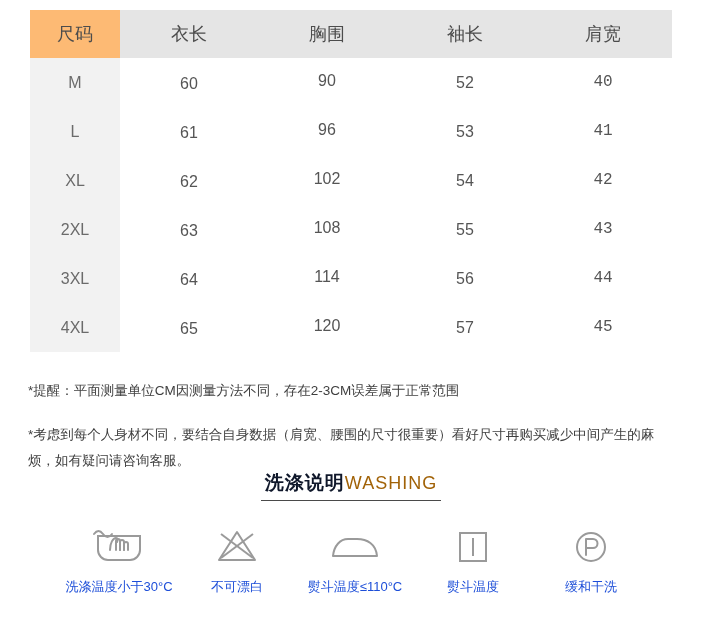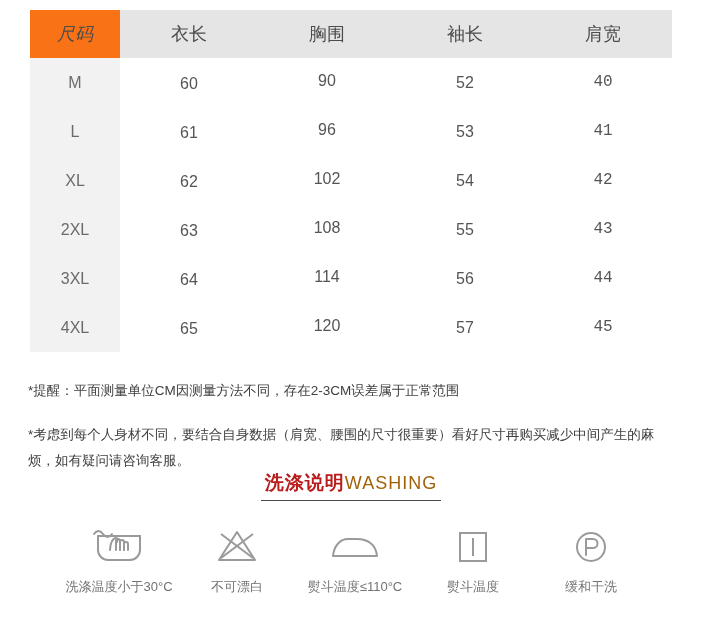--- a/index.html
+++ b/index.html
@@ -37,22 +37,21 @@
     color: #555555;
     font-weight: 400;
   }
   .size-table tr.head td {
     background: #e5e5e5;
     font-size: 18px;
     color: #4c4c4c;
     height: 46px;
   }
   .size-table tr.head td.first {
-    background: #f97316;
-    font-style: italic;
+    background: #fdba74;
   }
   .size-table td.first {
     background: #f2f2f2;
     width: 88px;
     font-size: 16px;
     color: #6b6b6b;
   }
   .size-table td.val {
     color: #555555;
     font-size: 16px;
@@ -87,21 +86,21 @@
   }
   .wash-head .inner {
     display: inline-block;
     border-bottom: 1px solid #4a4a4a;
     padding: 0 4px 4px 4px;
   }
   .wash-head .cn {
     font-size: 19px;
     font-weight: 700;
     letter-spacing: 1px;
-    color: #b91c1c;
+    color: #0f172a;
   }
   .wash-head .en {
     font-family: Liberation Sans, sans-serif;
     font-size: 18px;
     color: #a16207;
     letter-spacing: 1px;
     margin-left: 0;
   }
 
   
@@ -120,21 +119,21 @@
   }
   .wash-item .glyph {
     height: 46px;
     display: flex;
     align-items: center;
     justify-content: center;
   }
   .wash-item .cap {
     margin-top: 8px;
     font-size: 13px;
-    color: #737373;
+    color: #1d4ed8;
     white-space: nowrap;
   }
   svg { display: block; }
 </style>
 </head>
 <body>
 
 <div class="page">
 
   <table class="size-table">

